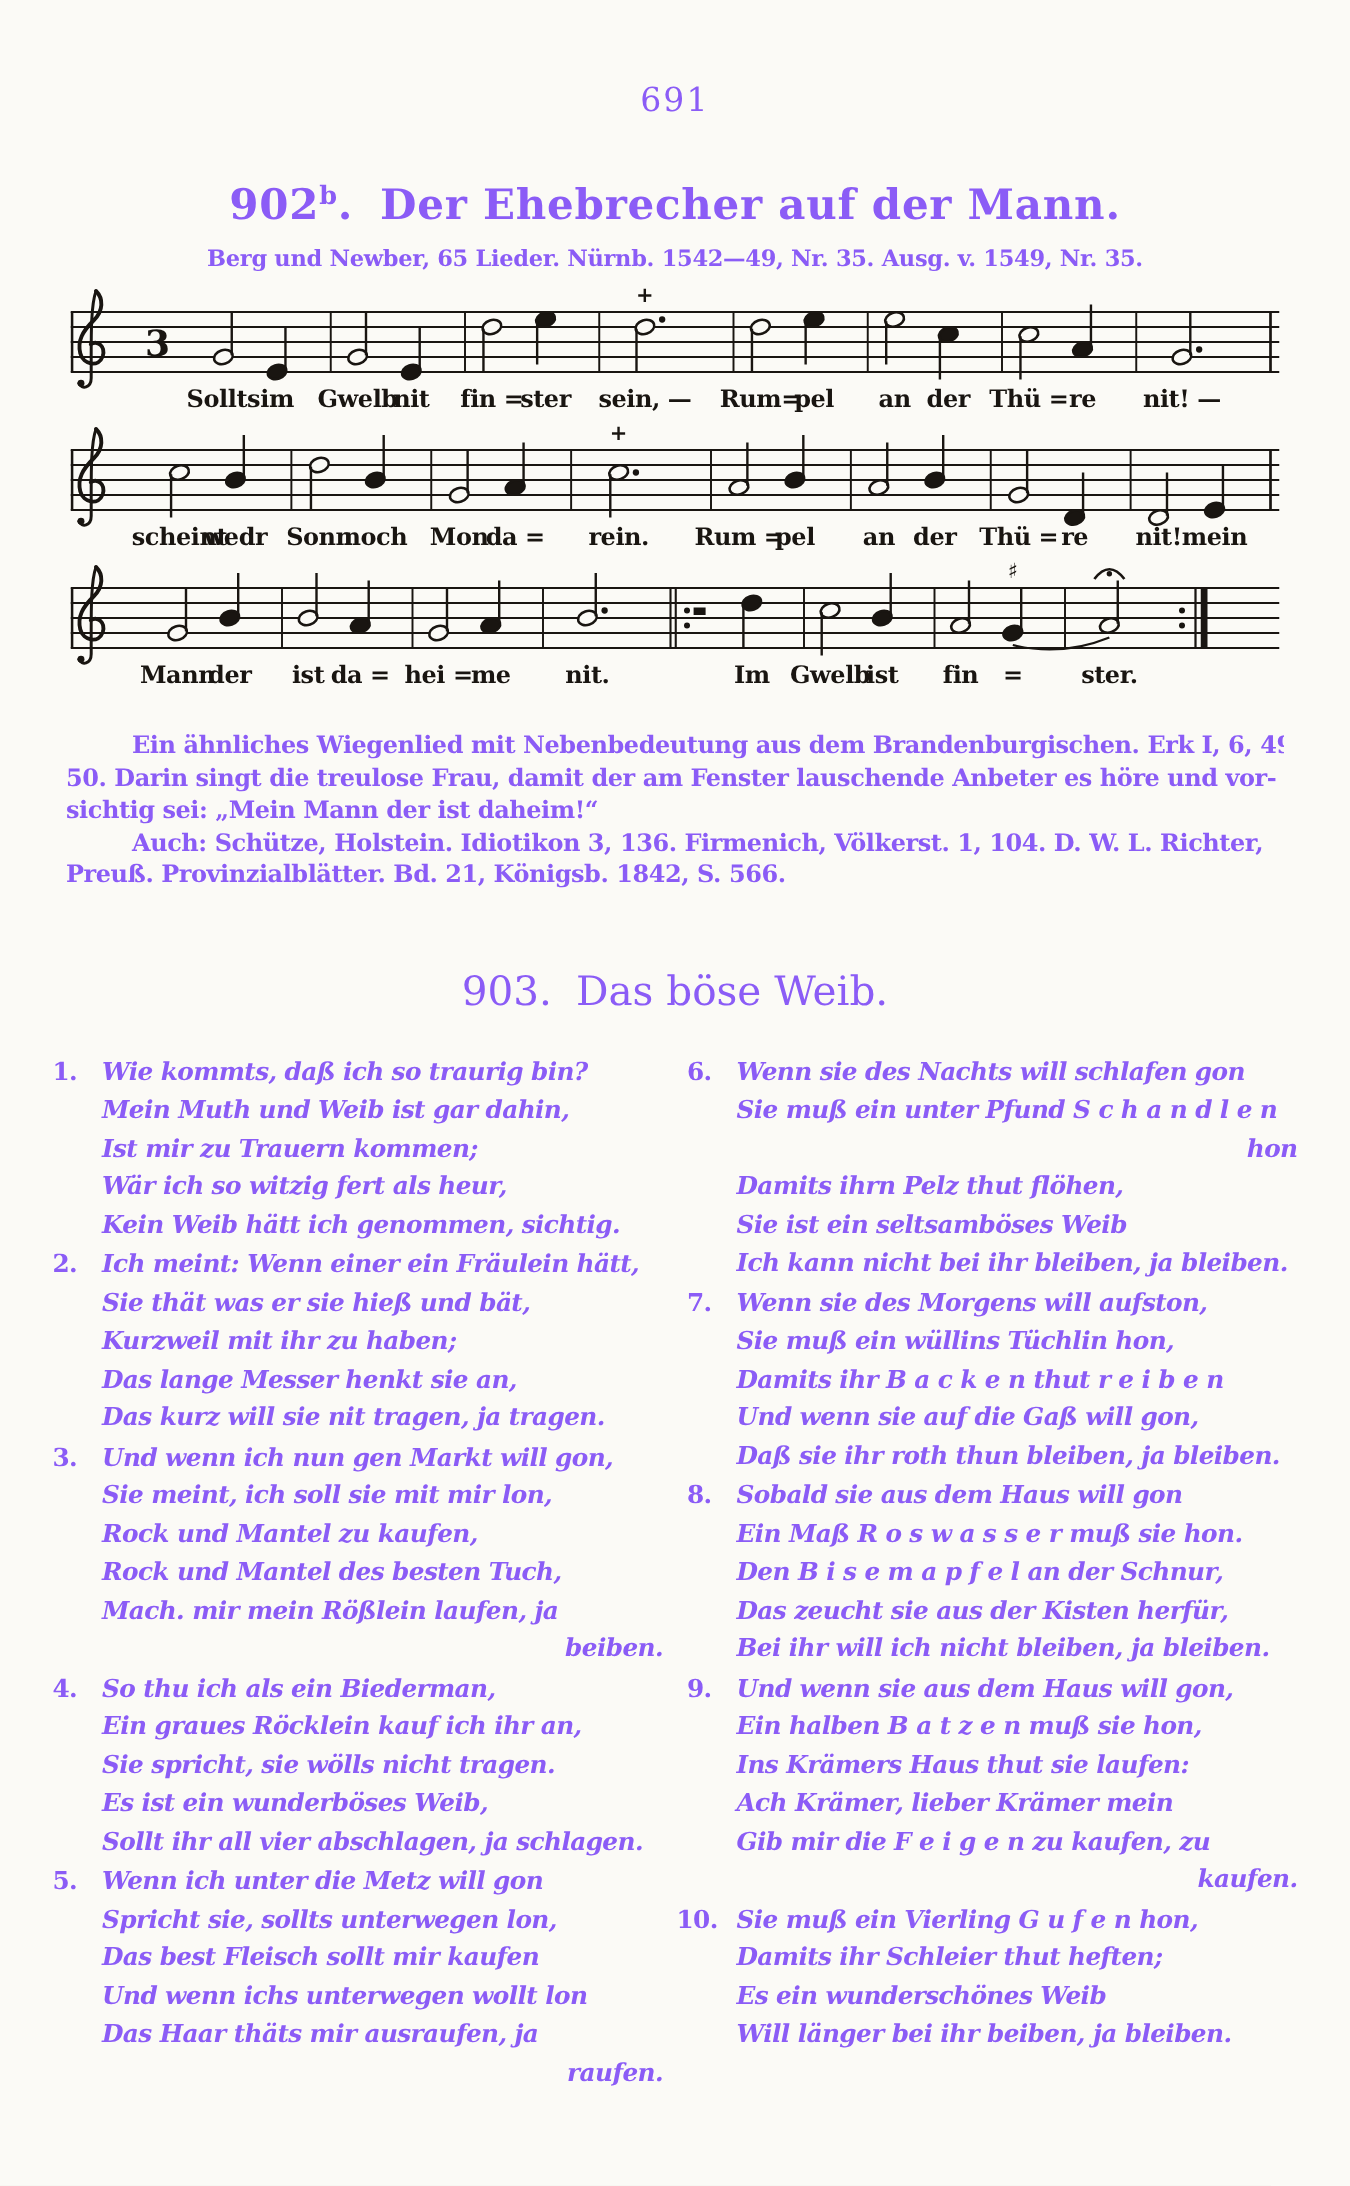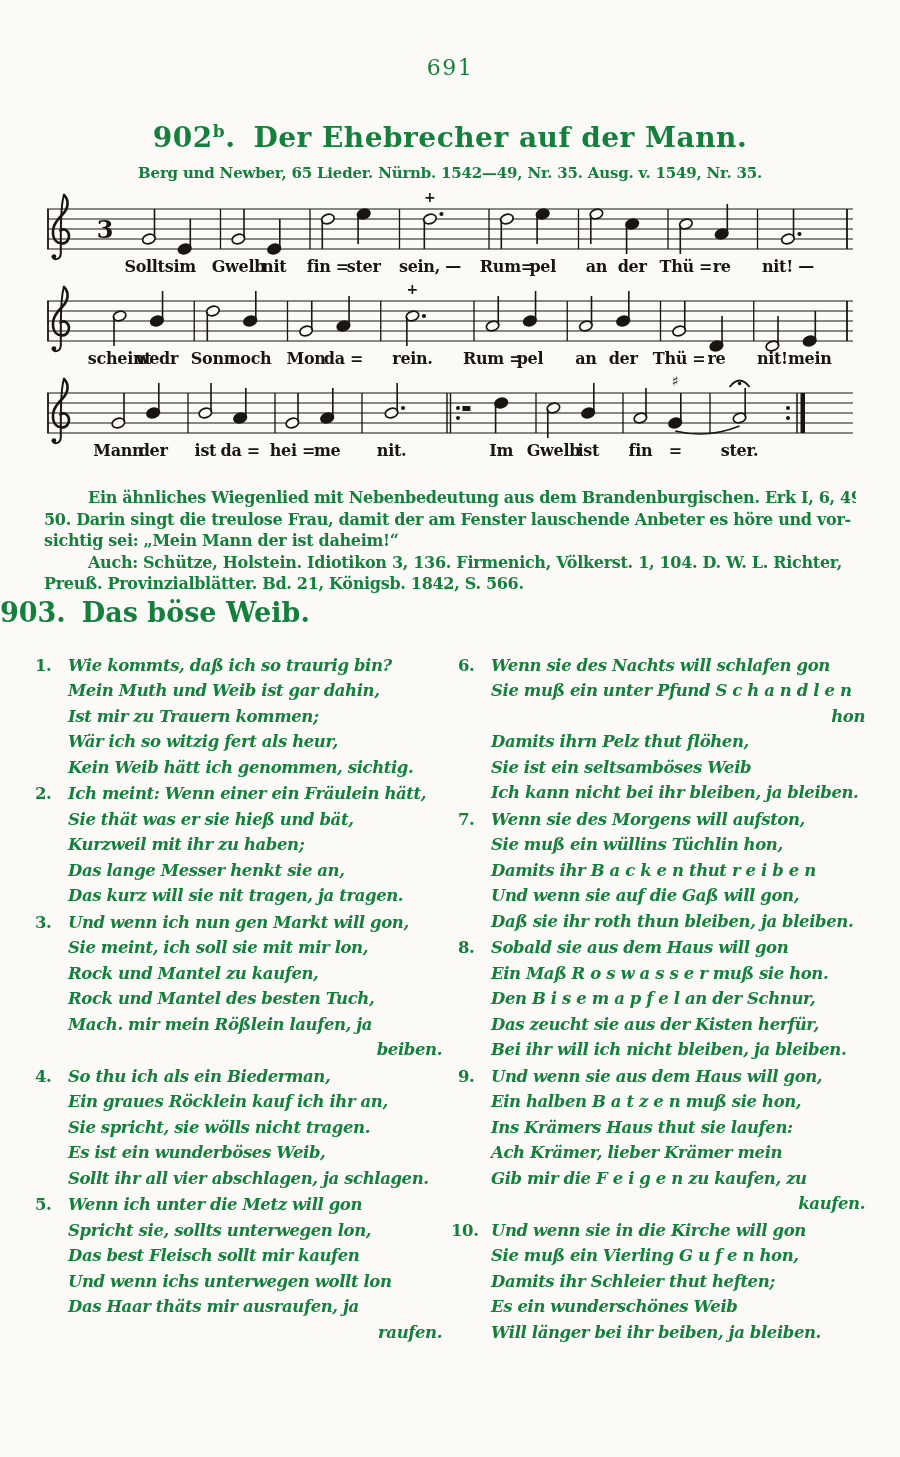--- a/index.html
+++ b/index.html
@@ -2,21 +2,21 @@
 <html><head>
 <meta charset="utf-8">
 <style>
   html,body{margin:0;padding:0;}
   body{background:#efede7;}
   .page{
     position:relative;
     width:900px;height:1457px;
     margin:0 auto;
     background:#fbfaf6;
-    color:#15803d;
+    color:#8b5cf6;
     font-family:"DejaVu Serif", serif;
     overflow:hidden;
   }
   .page-number{
     text-align:center;
     padding-top:54px;
     font-size:22px;
     letter-spacing:1.5px;
     line-height:28px;
   }
@@ -45,22 +45,24 @@
     margin:24px auto 0;
     font-size:16px;
     font-weight:bold;
     line-height:21.5px;
     letter-spacing:-0.3px;
     overflow:hidden;
   }
   .commentary .cline{white-space:nowrap;}
   .commentary .cline.indent{text-indent:44px;}
   .song2-header{
+    text-align:center;
+    margin-top:50px;
     font-size:27px;
-    font-weight:bold;
+    font-weight:normal;
     line-height:36px;
   }
   .song2-header .num{margin-right:16px;}
   .verses{
     display:flex;
     width:830px;
     margin:22px auto 0;
     gap:16px;
     font-weight:bold;
     font-size:16.5px;
@@ -406,21 +408,20 @@
             <div class="vline">Ein halben B a t z e n muß sie hon,</div>
             <div class="vline">Ins Krämers Haus thut sie laufen:</div>
             <div class="vline">Ach Krämer, lieber Krämer mein</div>
             <div class="vline">Gib mir die F e i g e n zu kaufen, zu</div>
             <div class="vline right">kaufen.</div>
           </div>
         </div>
         <div class="verse wide-num">
           <div class="vnum">10.</div>
           <div class="vbody">
-            <div class="vline">Und wenn sie in die Kirche will gon</div>
             <div class="vline">Sie muß ein Vierling G u f e n hon,</div>
             <div class="vline">Damits ihr Schleier thut heften;</div>
             <div class="vline">Es ein wunderschönes Weib</div>
             <div class="vline">Will länger bei ihr beiben, ja bleiben.</div>
           </div>
         </div>
       </div>
   </div>
 
 </div>

